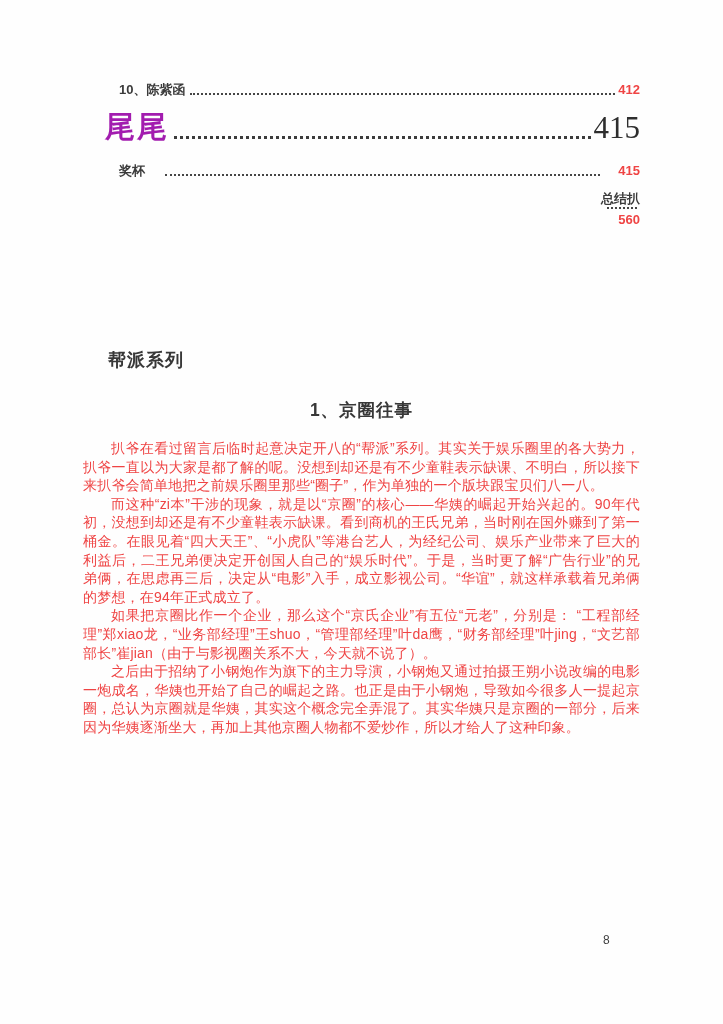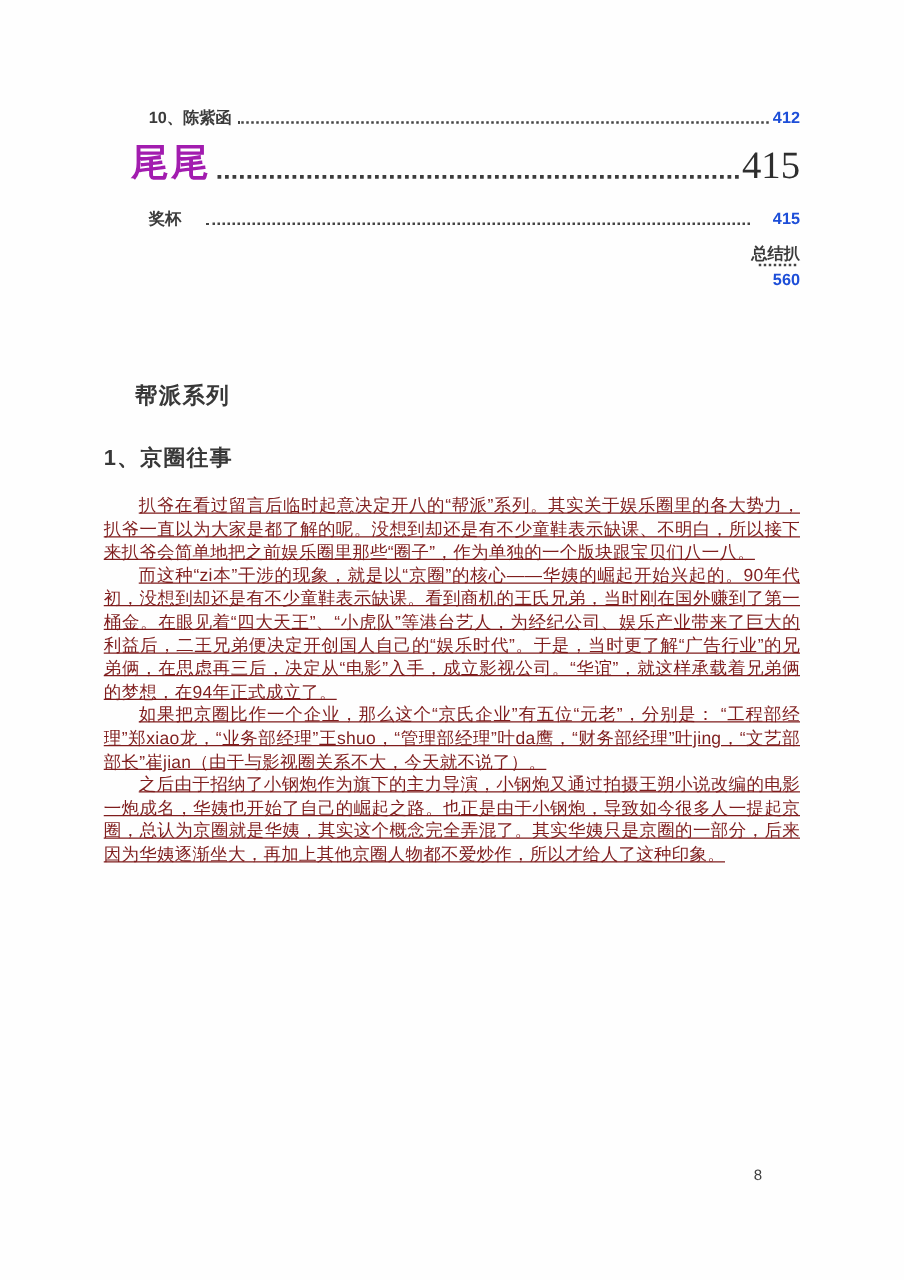--- a/index.html
+++ b/index.html
@@ -12,35 +12,35 @@
     overflow: hidden;
     font-family: "Liberation Sans", sans-serif;
     color: #3e3e3e;
   }
   .content {
     margin-left: 83px;
     width: 557px;
   }
 
   
-  .toc { padding-top: 86px; }
+  .toc { padding-top: 66px; margin-top: 16px; }
   .toc-row { display: flex; align-items: flex-end; }
   .toc-row .lbl {
     font-weight: bold;
     font-size: 13px;
     line-height: 16px;
     white-space: nowrap;
     color: #3b3b3b;
   }
   .toc-row .num {
     font-weight: bold;
     font-size: 13px;
     line-height: 16px;
     white-space: nowrap;
-    color: #1d4ed8;
+    color: #ef4444;
   }
   .leader {
     flex: 1;
     border-bottom: 2px dotted #454545;
     margin: 0 3px 3px 5px;
     min-width: 30px;
   }
   .toc-row.item { padding-left: 36px; }
   .toc-row.chapter { padding-left: 22px; margin-top: 9px; }
   .toc-row.chapter .lbl {
@@ -58,43 +58,42 @@
   }
   .toc-row.chapter .leader {
     border-bottom: 3px dotted #3c3c3c;
     margin-bottom: 8px;
   }
   .toc-row.after-chapter { margin-top: 16px; gap: 15px; }
   .toc-row.last { margin-top: 12px; flex-direction: column; }
 
   
   .series-title {
-    margin-top: 72px;
+    margin-top: 120px;
     margin-left: 25px;
     font-size: 18px;
     font-weight: bold;
     color: #383838;
     letter-spacing: 1px;
   }
   .chapter-title {
     margin-top: 26px;
-    text-align: left;
+    text-align: center;
     font-size: 17.5px;
     font-weight: bold;
     color: #383838;
     letter-spacing: 1px;
   }
   .body-text {
     margin-top: 17px;
     font-size: 14px;
     line-height: 18.6px;
     letter-spacing: 0.2px;
     text-align: justify;
-    color: #7f1d1d;
-    text-decoration: underline;
+    color: #ef4444;
   }
   .body-text p { margin: 0; text-indent: 2em; }
 
   
   .page-number {
     position: absolute;
     top: 933px;
     left: 603px;
     font-size: 12px;
     color: #3f3f3f;

